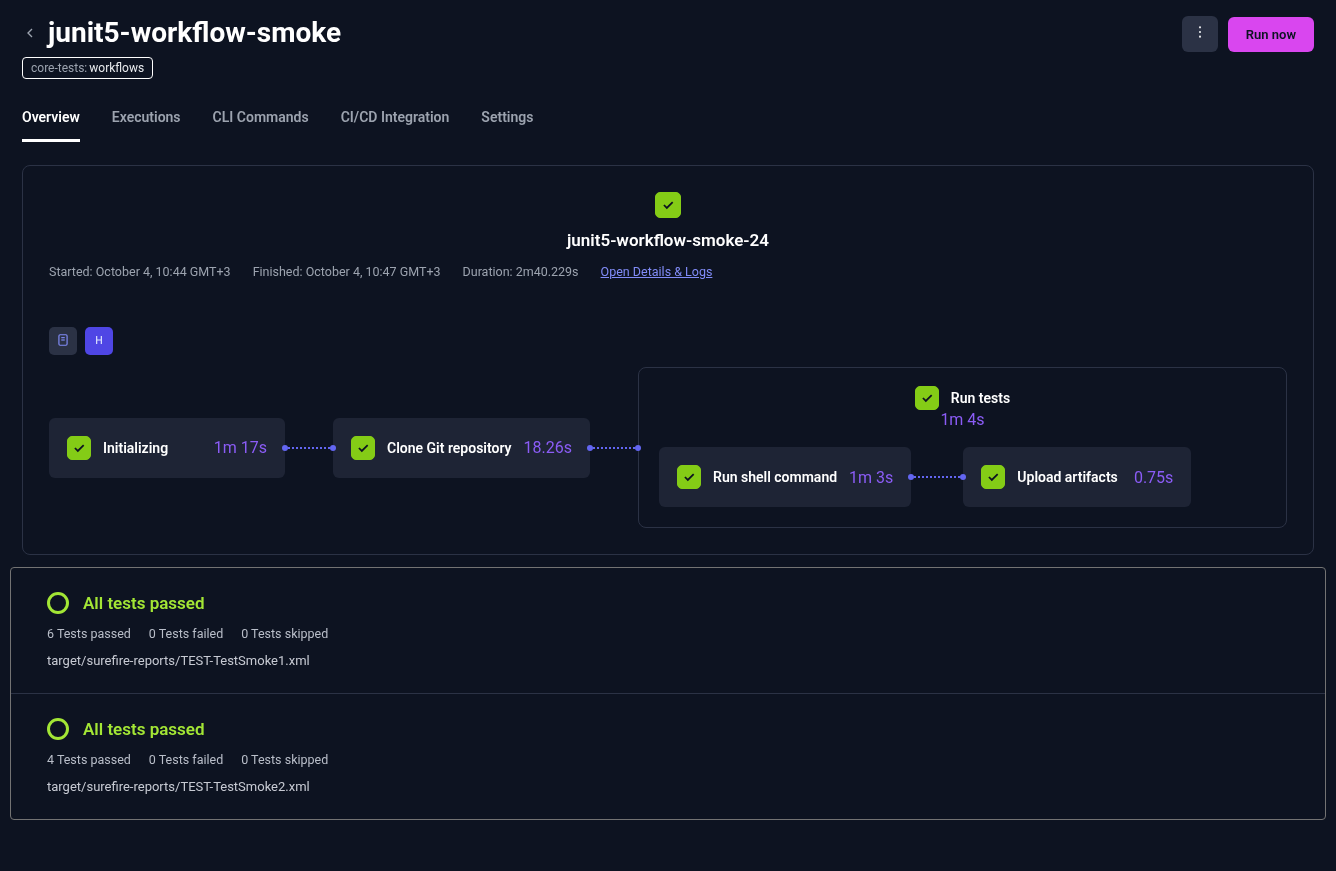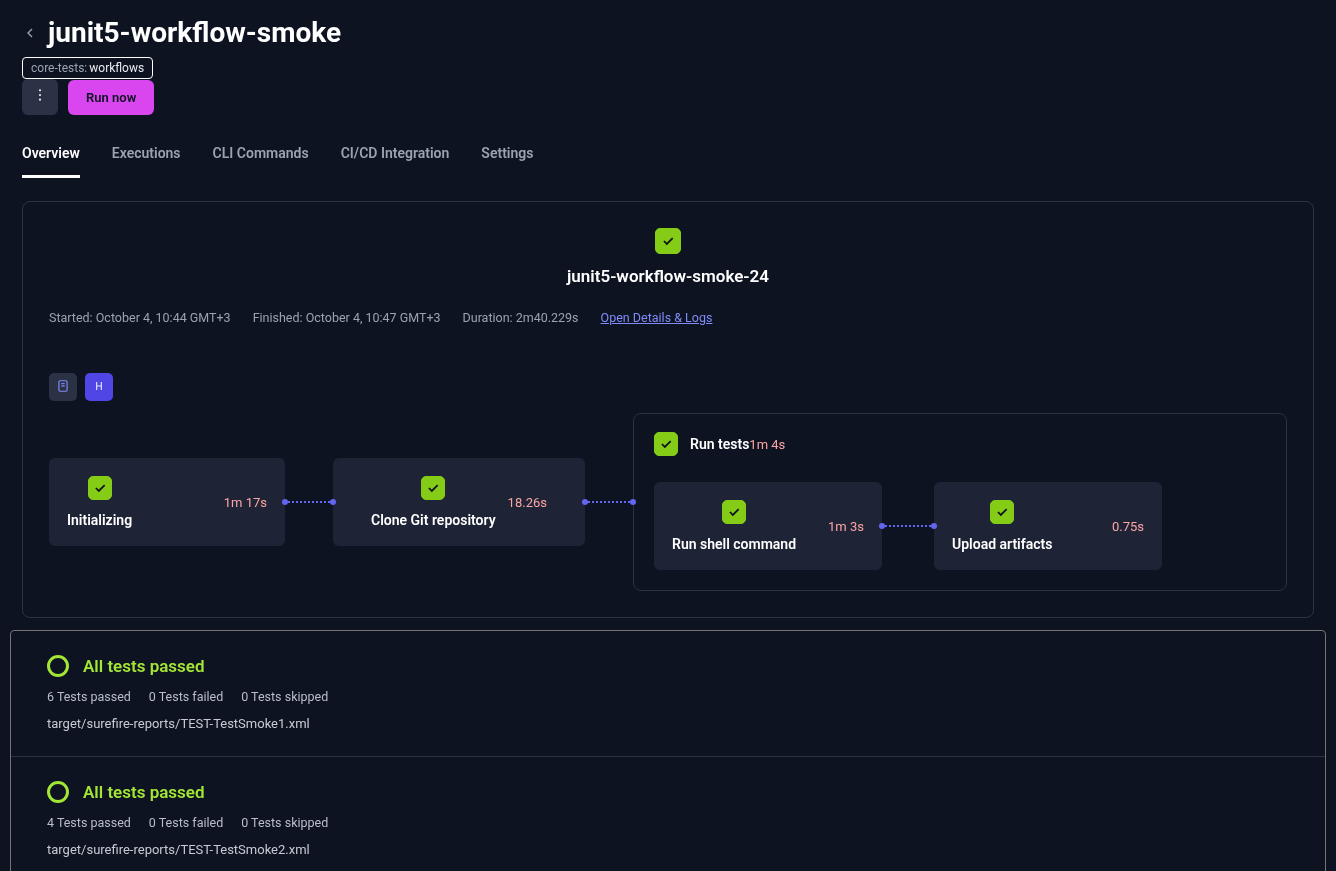--- a/index.html
+++ b/index.html
@@ -9,21 +9,20 @@
     font-family: -apple-system, BlinkMacSystemFont, "Segoe UI", Roboto, Helvetica, Arial, sans-serif;
     width: 1336px;
     height: 871px;
     overflow: hidden;
   }
   .header {
     display: flex;
     align-items: flex-start;
     justify-content: space-between;
     padding: 16px 22px 0 22px;
-    flex-direction: column;
   }
   .header-left { display: flex; flex-direction: column; gap: 8px; }
   .title-row { display: flex; align-items: center; gap: 10px; }
   .back-arrow {
     width: 16px; height: 16px; display: flex; align-items: center; justify-content: center;
     cursor: pointer; color: #9ca3af;
   }
   .page-title {
     font-size: 28px; font-weight: 700; color: #ffffff;
   }
@@ -85,21 +84,21 @@
     width: 26px; height: 26px;
     border: 1px solid #84cc16;
     border-radius: 5px;
     display: flex; align-items: center; justify-content: center;
     background: #84cc16;
   }
   .status-badge.small { width: 24px; height: 24px; }
   .status-badge svg { width: 14px; height: 14px; }
   .run-title { font-size: 17px; font-weight: 600; color: #ffffff; }
   .meta-row {
-    display: flex; gap: 22px; margin-top: 24px; font-size: 12.5px; color: #9ca3af;
+    display: flex; gap: 22px; margin-top: 14px; font-size: 12.5px; color: #9ca3af;
     align-items: center;
   }
   .meta-row .link { color: #818cf8; text-decoration: underline; cursor: pointer; }
   .view-toggle {
     display: flex; gap: 8px; margin-top: 48px;
   }
   .toggle-btn {
     width: 28px; height: 28px;
     border-radius: 5px;
     display: flex; align-items: center; justify-content: center;
@@ -112,43 +111,43 @@
     display: flex; align-items: center; margin-top: 12px; gap: 0;
   }
   .step-box {
     background: #1e2435;
     border-radius: 6px;
     padding: 18px 18px;
     display: flex; align-items: center; gap: 12px;
     min-width: 236px;
     justify-content: space-between;
   }
-  .step-left { display: flex; align-items: center; gap: 12px; flex-direction: column; }
+  .step-left { display: flex; align-items: center; gap: 12px; }
   .step-name { font-size: 14px; font-weight: 600; color: #ffffff; }
-  .step-time { font-size: 13px; color: #fca5a5; }
+  .step-time { font-size: 16px; color: #8b5cf6; }
   .connector {
     width: 48px; height: 2px;
     border-top: 2px dotted #6366f1;
     position: relative;
   }
   .connector::before, .connector::after {
     content: ""; position: absolute; width: 6px; height: 6px; background: #6366f1;
     border-radius: 50%; top: -4px;
   }
   .connector::before { left: -3px; }
   .connector::after { right: -3px; }
   .group-box {
     border: 1px solid #2b3245;
     border-radius: 8px;
     padding: 18px 20px 20px 20px;
     flex: 1;
     margin-left: 0;
   }
   .group-header {
-    display: flex; align-items: center; margin-bottom: 26px;
+    display: flex; align-items: center; justify-content: space-between; margin-bottom: 18px; flex-direction: column;
   }
   .group-header-left { display: flex; align-items: center; gap: 12px; }
   .group-steps { display: flex; align-items: center; }
   .results-highlight {
     border: 1px solid #737373;
     border-radius: 4px;
     margin: 12px -12px 0 -12px;
   }
   .result-card {
     padding: 24px 36px;

